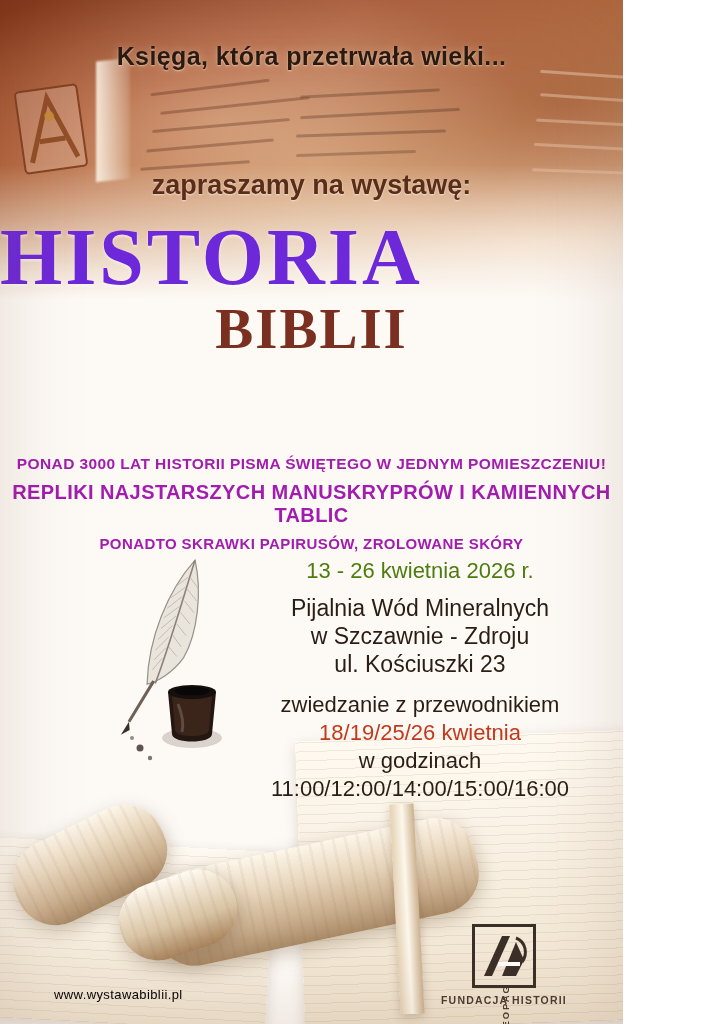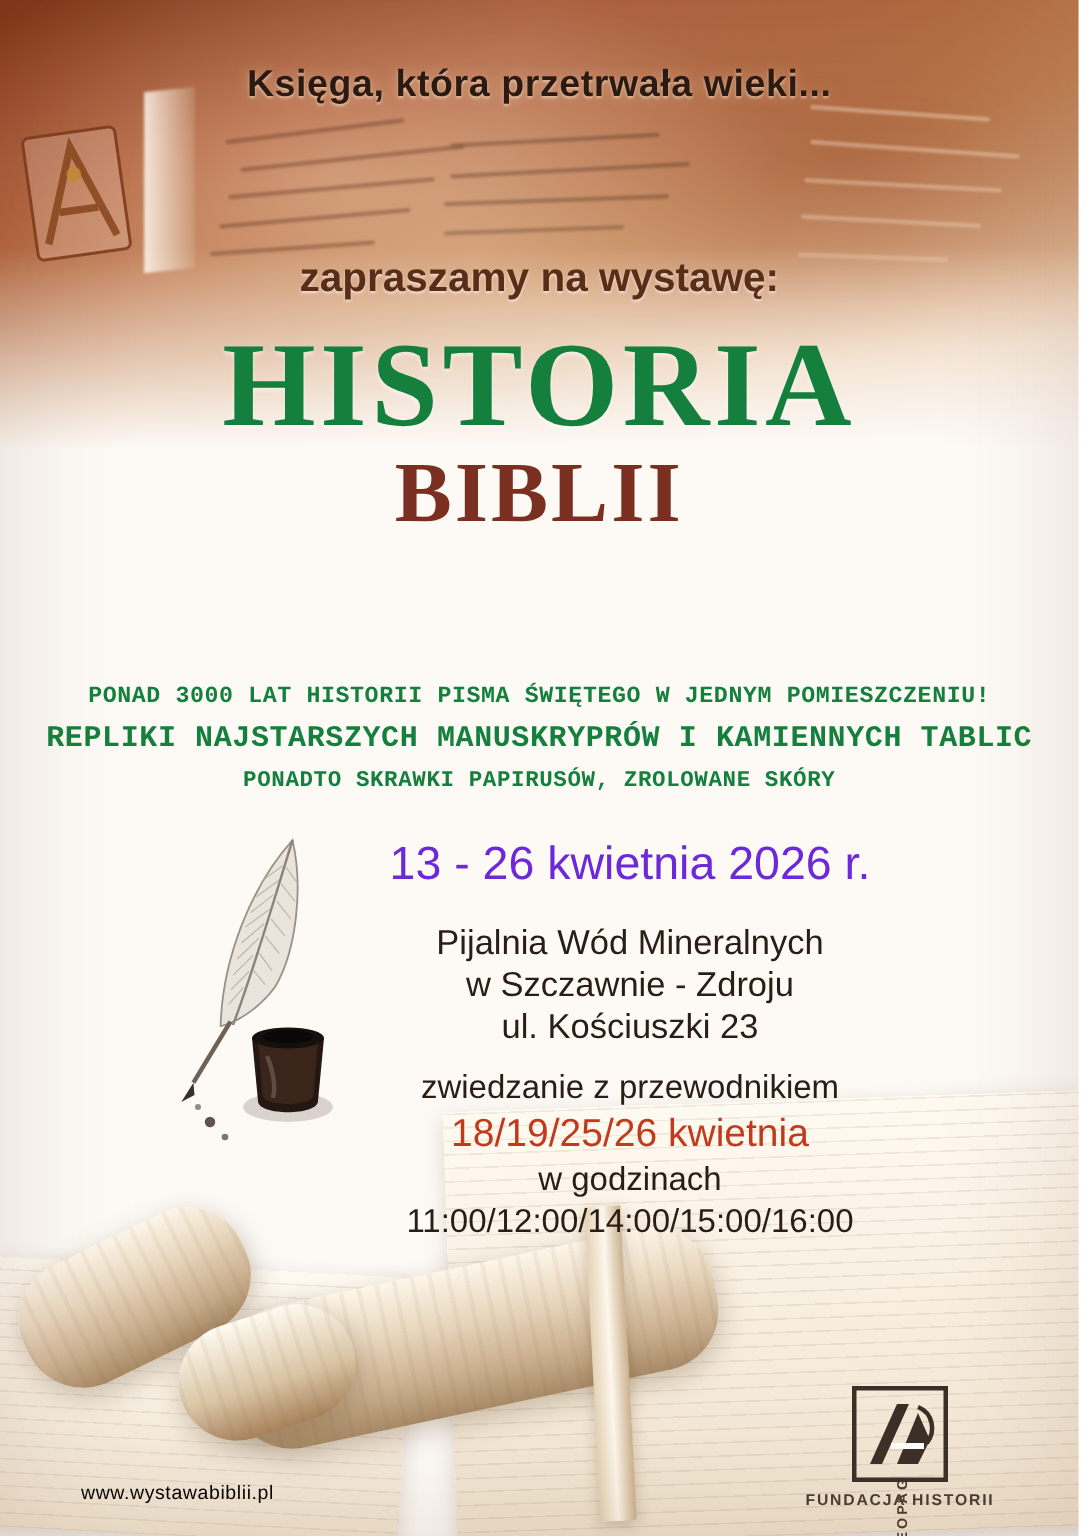--- a/index.html
+++ b/index.html
@@ -5,21 +5,21 @@
   html, body {
     margin: 0;
     padding: 0;
     background: #ffffff;
   }
   body {
     font-family: "Liberation Sans", sans-serif;
   }
   #poster {
     position: relative;
-    width: 719px;
+    width: 623px;
     height: 1024px;
     overflow: hidden;
     background: #fdfaf6;
   }
 
   
   .bg-base {
     position: absolute;
     inset: 0;
     background:
@@ -138,26 +138,26 @@
     font-family: "Liberation Sans", sans-serif;
     font-weight: bold;
     font-size: 27px;
     color: #5a2d18;
     text-shadow: 0 1px 2px rgba(255,255,255,0.6);
   }
   .title-main {
     position: absolute;
     left: 0; right: 0;
     top: 212px;
-    text-align: center;
+    text-align: left;
     font-family: "Liberation Serif", serif;
     font-weight: bold;
     font-size: 80px;
     letter-spacing: 3px;
-    color: #15803d;
+    color: #6d28d9;
     text-shadow: 0 2px 3px rgba(255,255,255,0.55);
   }
   .title-sub {
     position: absolute;
     left: 0; right: 0;
     top: 296px;
     text-align: center;
     font-family: "Liberation Serif", serif;
     font-weight: bold;
     font-size: 57px;
@@ -174,55 +174,55 @@
     font-size: 35px;
     letter-spacing: 0.5px;
     color: #8b3322;
   }
 
   .blurb {
     position: absolute;
     left: 0; right: 0;
     top: 455px;
     text-align: center;
-    color: #15803d;
-    font-family: Liberation Mono, monospace;
+    color: #a21caf;
+    font-family: Liberation Sans, sans-serif;
     font-weight: bold;
   }
   .blurb .b1 { font-size: 15.5px; letter-spacing: 0.4px; margin-bottom: 8px; }
   .blurb .b2 { font-size: 20px; letter-spacing: 0.4px; margin-bottom: 8px; }
   .blurb .b3 { font-size: 15px; letter-spacing: 0.4px; margin-bottom: 8px; }
   .blurb .b4 { font-size: 13px; letter-spacing: 0.3px; }
 
   .details {
     position: absolute;
     left: 190px;
     width: 460px;
     top: 558px;
     text-align: center;
     font-family: "Liberation Sans", sans-serif;
   }
   .details .dates {
-    font-size: 31px;
-    color: #6d28d9;
-    margin-bottom: 20px;
+    font-size: 22px;
+    color: #4d7c0f;
+    margin-bottom: 10px;
   }
   .details .venue {
     font-size: 23px;
     color: #2a1d14;
     line-height: 1.22;
     margin-bottom: 14px;
   }
   .details .guide {
     font-size: 22px;
     color: #2a1d14;
     margin-bottom: 2px;
   }
   .details .guide-dates {
-    font-size: 26px;
+    font-size: 22px;
     color: #c23a1c;
     margin-bottom: 2px;
     text-align: center;
   }
   .details .hours-label {
     font-size: 22px;
     color: #2a1d14;
     margin-bottom: 2px;
   }
   .details .hours {

